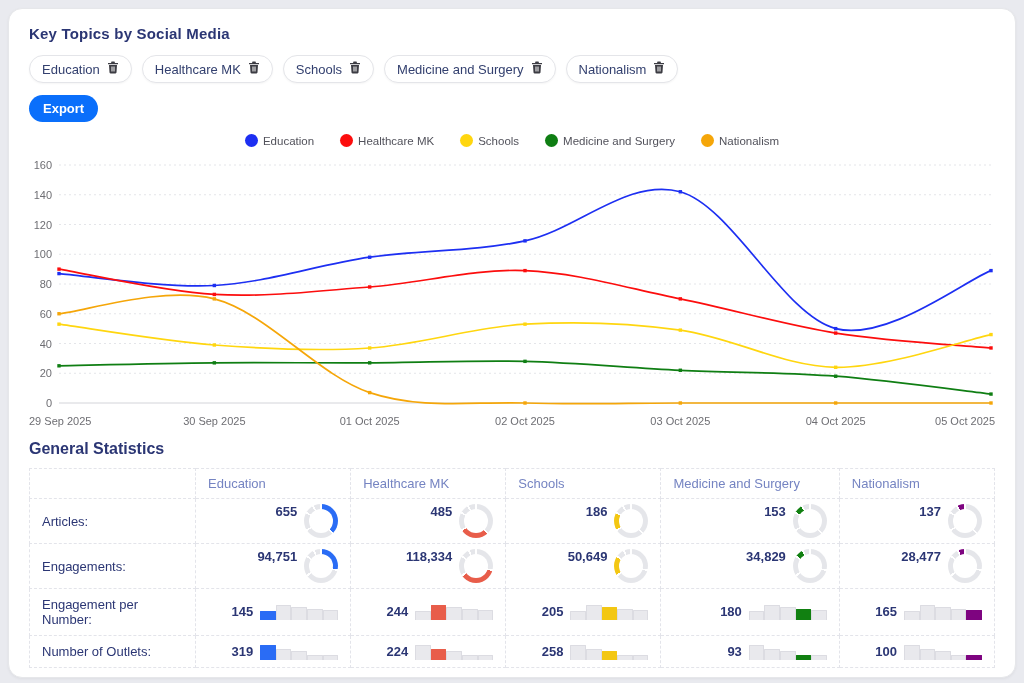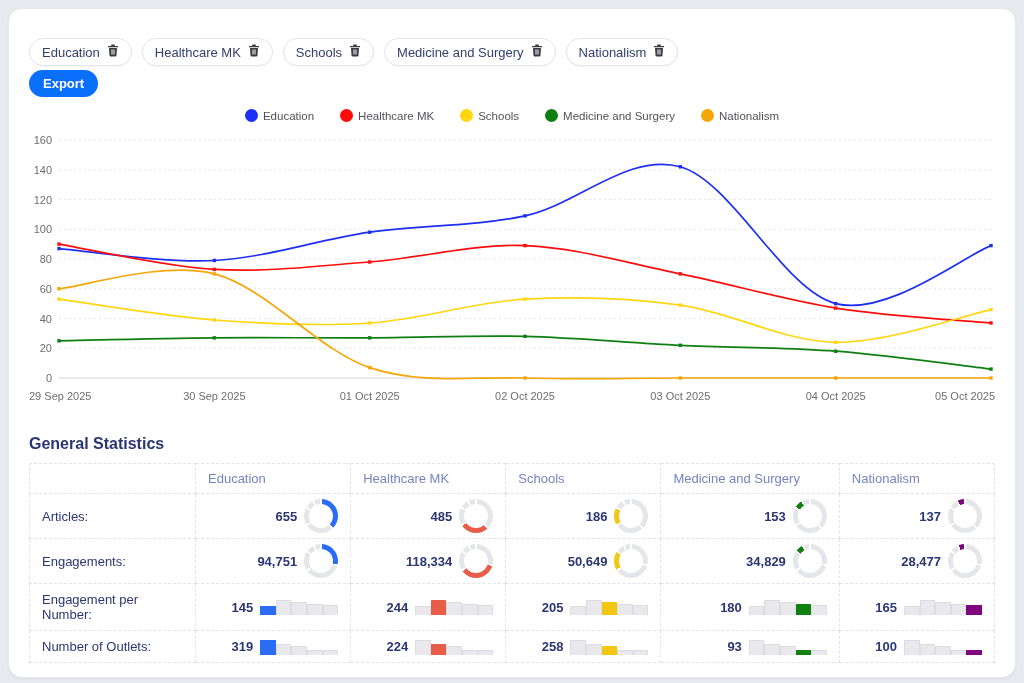--- a/index.html
+++ b/index.html
@@ -19,59 +19,60 @@
   .chips { display:flex; gap:10px; margin-top:13px; flex-wrap:wrap; }
   .chip {
     display:inline-flex; align-items:center; gap:7px;
     background:#fff; border:1px solid #e4e5e9; border-radius:15px;
     padding:5px 12px; font-size:13px; color:#33406f;
     box-shadow:0 1px 2px rgba(0,0,0,.04);
   }
   .trash-btn { display:inline-flex; cursor:pointer; border:none; background:none; padding:0; }
   .trash-btn svg { width:12px; height:13px; fill:#3c3c43; }
   .export-btn {
-    margin-top:4px; display:inline-flex; align-items:center;
+    margin-top:12px; display:inline-flex; align-items:center;
     background:#0a6ffb; color:#fff; border:none; border-radius:14px;
     padding:6px 14px; font-size:13px; font-weight:600; cursor:pointer;
     font-family:"Liberation Sans", sans-serif;
   }
   .legend { display:flex; justify-content:center; gap:26px; margin-top:12px; }
   .legend-item { display:flex; align-items:center; gap:5px; cursor:pointer; }
   .legend-dot { width:13px; height:13px; border-radius:50%; }
   .legend-label { font-size:11.5px; color:#52525b; }
   .chart-wrap { margin-top:4px; }
-  .stats-heading { margin-top:23px; font-size:16px; font-weight:700; color:#2b3674; }
+  .stats-heading { margin-top:3px; font-size:16px; font-weight:700; color:#2b3674; }
   table.stats {
     width:100%; margin-top:10px; border-collapse:collapse;
   }
   table.stats th, table.stats td { border:1px dashed #e3e4ea; }
   table.stats th {
     text-align:left; font-size:13px; font-weight:500; color:#7584c2;
     padding:7px 12px;
   }
   td.row-label { font-size:13px; font-weight:500; color:#2b3674; padding:8px 12px; width:166px; }
   td.val-cell { padding:5px 12px; }
-  .cell-inner { display:flex; align-items:center; justify-content:flex-end; gap:7px; }
+  .cell-inner { display:flex; align-items:flex-start; justify-content:flex-end; gap:7px; }
   .num { font-size:13px; font-weight:600; color:#2b3674; }
   .donut { width:34px; height:34px; border-radius:50%; position:relative; flex:0 0 auto; }
   .donut::after {
     content:""; position:absolute; left:5px; top:5px; width:24px; height:24px;
     background:#fff; border-radius:50%;
   }
   .minibars { display:flex; align-items:flex-end; width:78px; height:16px; flex:0 0 auto; }
   .minibars .bar {
     width:15.6px; background:#e9e9ed; border:1px solid #dcdce2; border-bottom:none;
     border-radius:1px 1px 0 0;
   }
   svg text { font-family:"Liberation Sans", sans-serif; }
 </style>
 </head>
 <body>
 
 <div class="card">
+  <div class="page-title">Key Topics by Social Media</div>
 
   <div class="chips">
     <span class="chip">
       <span>Education</span>
       <button class="trash-btn">
           <span><svg viewBox="0 0 24 26">
               <path d="M9 1h6l1 3h6v2.5H2V4h6l1-3zm-5 7h16l-1 15.2A2.6 2.6 0 0 1 16.4 25H7.6A2.6 2.6 0 0 1 5 23.2L4 8zm5 3.2v9.6h2v-9.6H9zm4 0v9.6h2v-9.6h-2z"></path>
             </svg></span>
         </button>
     </span>

